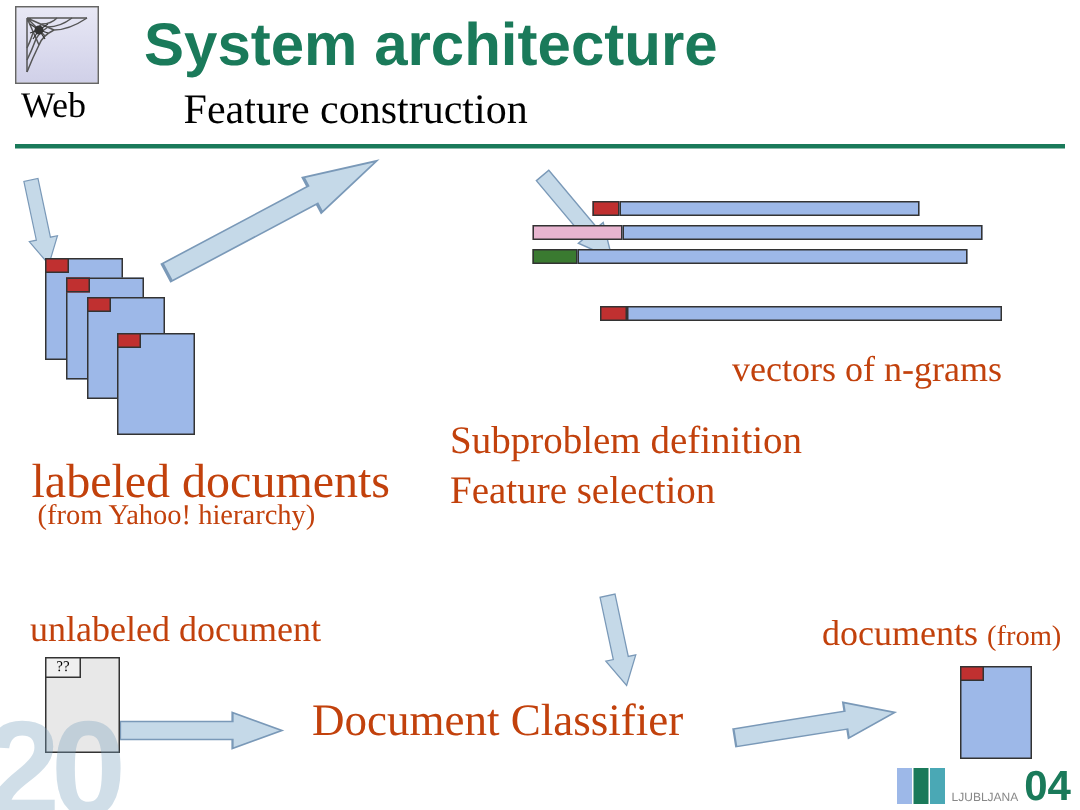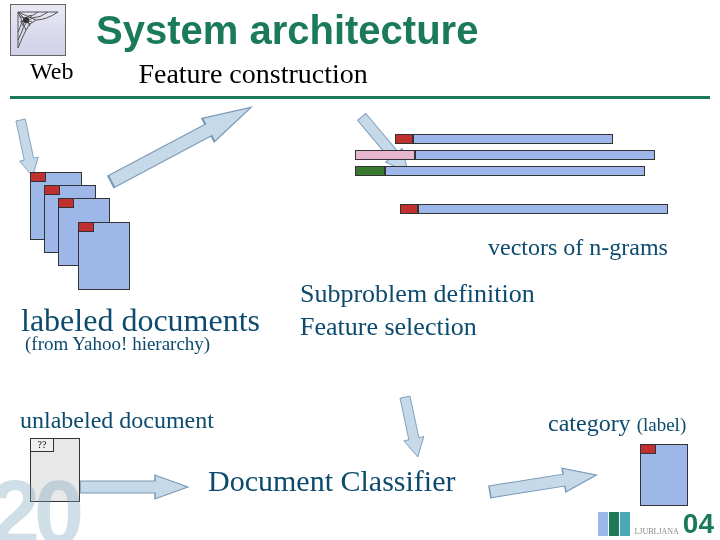--- a/index.html
+++ b/index.html
@@ -39,21 +39,21 @@
     display: flex;
     align-items: flex-start;
     padding: 0 10px;
     margin-top: 2px;
     position: relative;
   }
   .web-label {
     font-size: 24px;
     color: #000;
     margin-right: 20px;
-    margin-left: 20px;
+    margin-left: 4px;
   }
   .feature-label {
     font-size: 28px;
     color: #000;
     margin-left: 45px;
   }
 
   .hr {
     height: 3px;
     background: #1a7a5a;
@@ -94,21 +94,21 @@
     border: 1px solid #333;
     margin-top: 2px;
   }
   .seg.red { background: #c03030; }
   .seg.pink { background: #e8b5d0; }
   .seg.green { background: #3a7a30; }
   .seg.blue { background: #9db8e8; }
 
   .text-abs {
     position: absolute;
-    color: #0c4a6e;
+    color: #c2410c;
     line-height: 1.25;
   }
 
   .page-num {
     position: absolute;
     left: -10px;
     bottom: -18px;
     font-family: Arial, sans-serif;
     font-size: 90px;
     font-weight: bold;
@@ -119,21 +119,21 @@
 
   .corner {
     position: absolute;
     bottom: 4px;
     right: 6px;
     display: flex;
     align-items: flex-end;
     gap: 4px;
   }
   .corner-text {
-    font-family: Liberation Serif, serif;
+    font-family: Liberation Sans, sans-serif;
     font-size: 8px;
     color: #888;
     text-align: right;
     line-height: 1;
   }
   .logo {
     display: flex;
     gap: 1px;
     align-items: flex-end;
   }
@@ -263,22 +263,22 @@
 <div class="text-abs" style="left:25px; top:332px; font-size:19px">(from Yahoo! hierarchy)</div>
 
 <div class="text-abs" style="left:300px; top:278px; font-size:26px">
   <div>Subproblem definition</div>
   <div>Feature selection</div>
 </div>
 
 <div class="text-abs" style="left:20px; top:405px; font-size:24px">unlabeled document</div>
 
 <div class="text-abs" style="left:548px; top:408px; font-size:24px">
-  <span>category</span>
-  <span style="font-size:19px">(label)</span>
+  <span>documents</span>
+  <span style="font-size:19px">(from)</span>
 </div>
 
 <div class="unlabeled-doc" style="left:30px; top:438px">
   <div class="qbox">??</div>
 </div>
 
 <div class="doc" style="left:640px; top:444px; width:48px; height:62px">
     <div class="tab"></div>
   </div>
 

